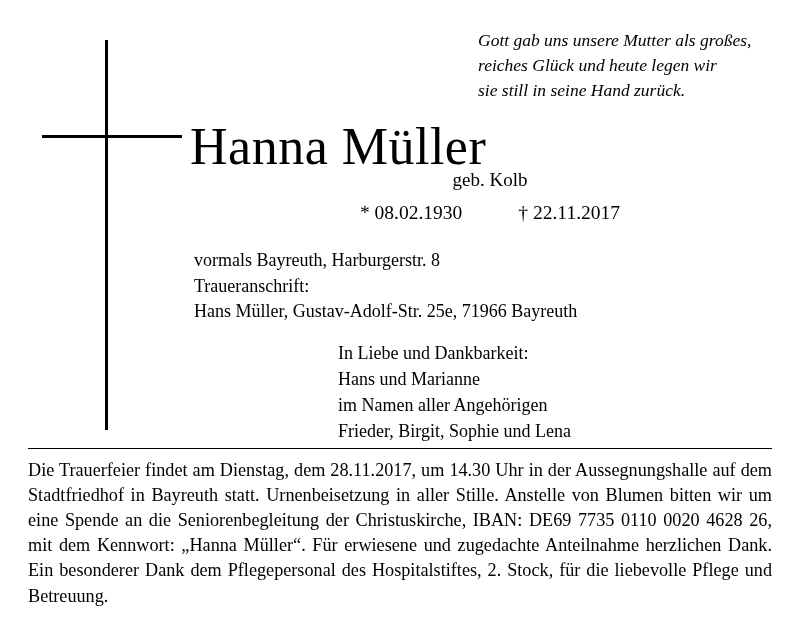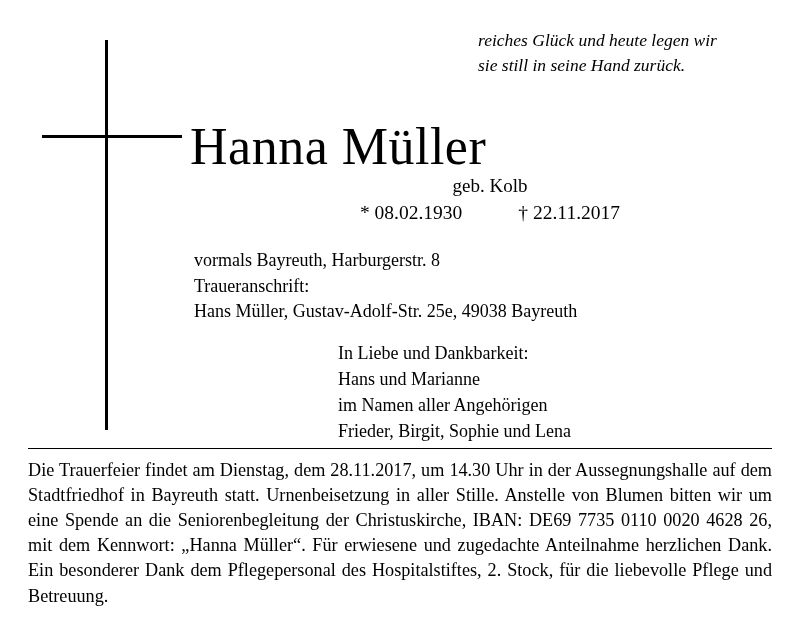--- a/index.html
+++ b/index.html
@@ -62,21 +62,21 @@
     left: 190px;
     top: 118px;
     width: 600px;
     font-size: 52px;
     letter-spacing: 0.5px;
     line-height: 1.1;
   }
   .maiden {
     position: absolute;
     left: 190px;
-    top: 175px;
+    top: 169px;
     width: 600px;
     text-align: center;
     font-size: 19px;
   }
   .dates {
     position: absolute;
     left: 190px;
     top: 202px;
     width: 600px;
     text-align: center;
@@ -132,34 +132,35 @@
 <body>
 
 <div class="notice">
 
   <div class="cross">
     <div class="vbar"></div>
     <div class="hbar"></div>
   </div>
 
   <div class="verse">
+    <div>Gott gab uns unsere Mutter als großes,</div>
     <div>reiches Glück und heute legen wir</div>
     <div>sie still in seine Hand zurück.</div>
   </div>
 
   <div class="name">Hanna Müller</div>
   <div class="maiden">geb. Kolb</div>
   <div class="dates">
     <span class="birth">* 08.02.1930</span><span class="death">† 22.11.2017</span>
   </div>
 
   <div class="address">
     <div>vormals Bayreuth, Harburgerstr. 8</div>
     <div>Traueranschrift:</div>
-    <div>Hans Müller, Gustav-Adolf-Str. 25e, 49038 Bayreuth</div>
+    <div>Hans Müller, Gustav-Adolf-Str. 25e, 71966 Bayreuth</div>
   </div>
 
   <div class="family">
     <div>In Liebe und Dankbarkeit:</div>
     <div>Hans und Marianne</div>
     <div>im Namen aller Angehörigen</div>
     <div>Frieder, Birgit, Sophie und Lena</div>
   </div>
 
   <div class="divider"></div>

